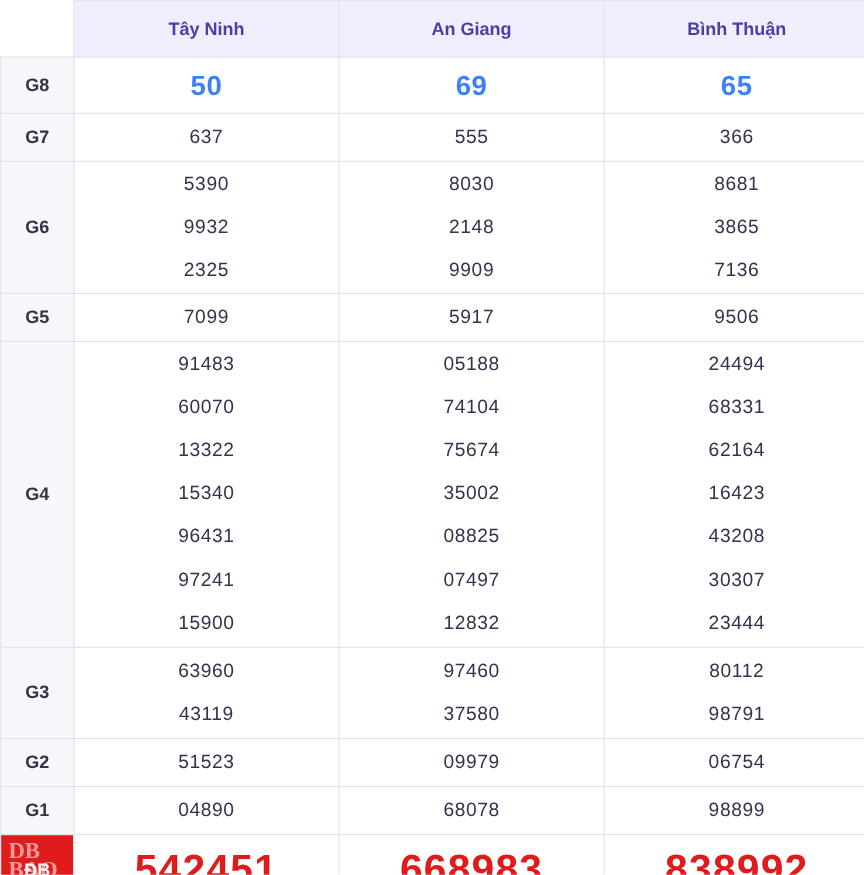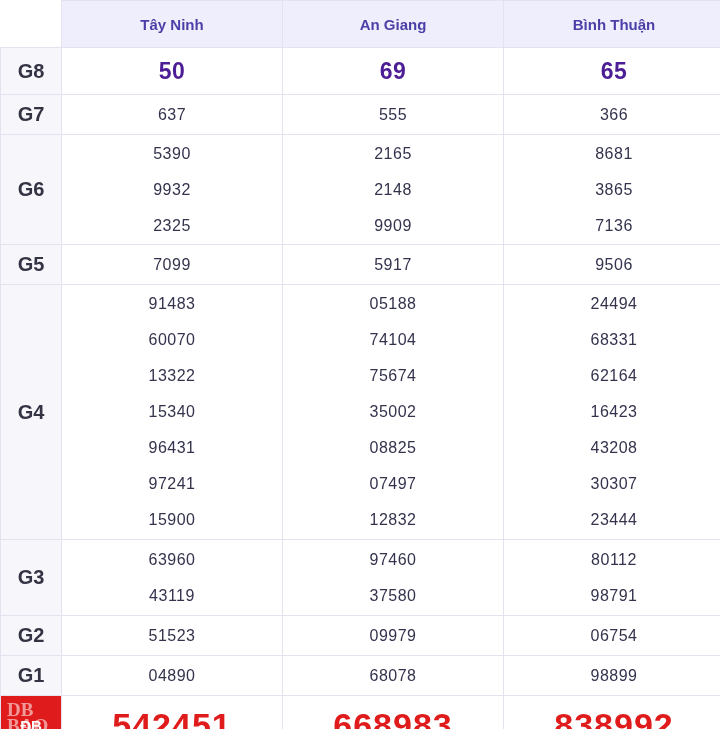--- a/index.html
+++ b/index.html
@@ -35,35 +35,35 @@
     height: 46px;
   }
   thead th.corner {
     background: #ffffff;
     border-left: 1px solid #ffffff;
     border-top: 1px solid #ffffff;
   }
   td.label {
     background: #f6f6fb;
     color: #333344;
-    font-size: 20px;
+    font-size: 15px;
     font-weight: bold;
   }
   td.num {
     font-size: 16px;
     color: #33334d;
     letter-spacing: 0.5px;
     line-height: 1.55;
   }
   td.num .n {
     display: block;
     height: 36px;
     line-height: 36px;
   }
-  tr.row-g8 td.num { color: #4c1d95; font-weight: bold; font-size: 23px; }
+  tr.row-g8 td.num { color: #3b82f6; font-weight: bold; font-size: 23px; }
   tr.row-g8 td.label, tr.row-g8 { height: 46px; }
   tr.row-g7 { height: 40px; }
   tr.row-g6 { height: 110px; }
   tr.row-g5 { height: 40px; }
   tr.row-g4 { height: 255px; }
   tr.row-g3 { height: 76px; }
   tr.row-g2 { height: 40px; }
   tr.row-g1 { height: 40px; }
   tr.row-db { height: 60px; }
 
@@ -135,21 +135,21 @@
     </tr>
 
     <tr class="row-g6">
       <td class="label col-label">G6</td>
       <td class="num">
         <span class="n">5390</span>
         <span class="n">9932</span>
         <span class="n">2325</span>
       </td>
       <td class="num">
-        <span class="n">2165</span>
+        <span class="n">8030</span>
         <span class="n">2148</span>
         <span class="n">9909</span>
       </td>
       <td class="num">
         <span class="n">8681</span>
         <span class="n">3865</span>
         <span class="n">7136</span>
       </td>
     </tr>
 

